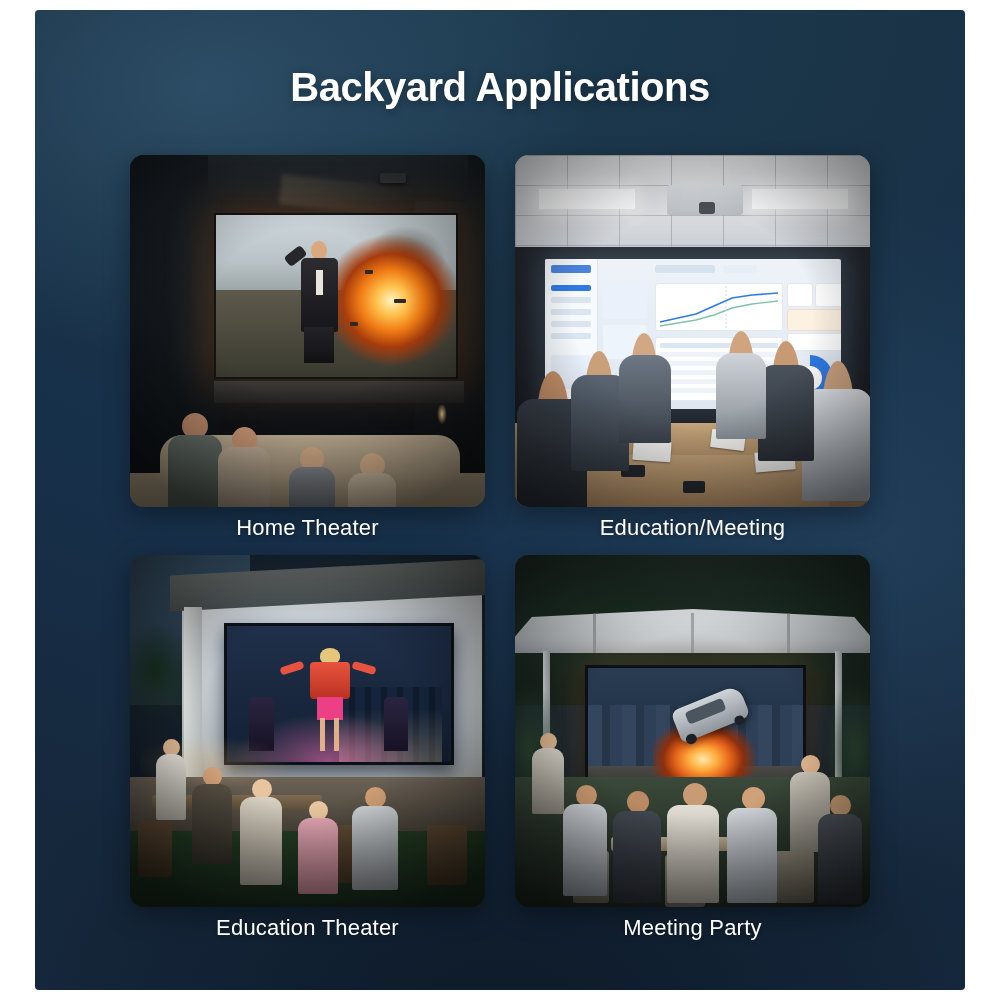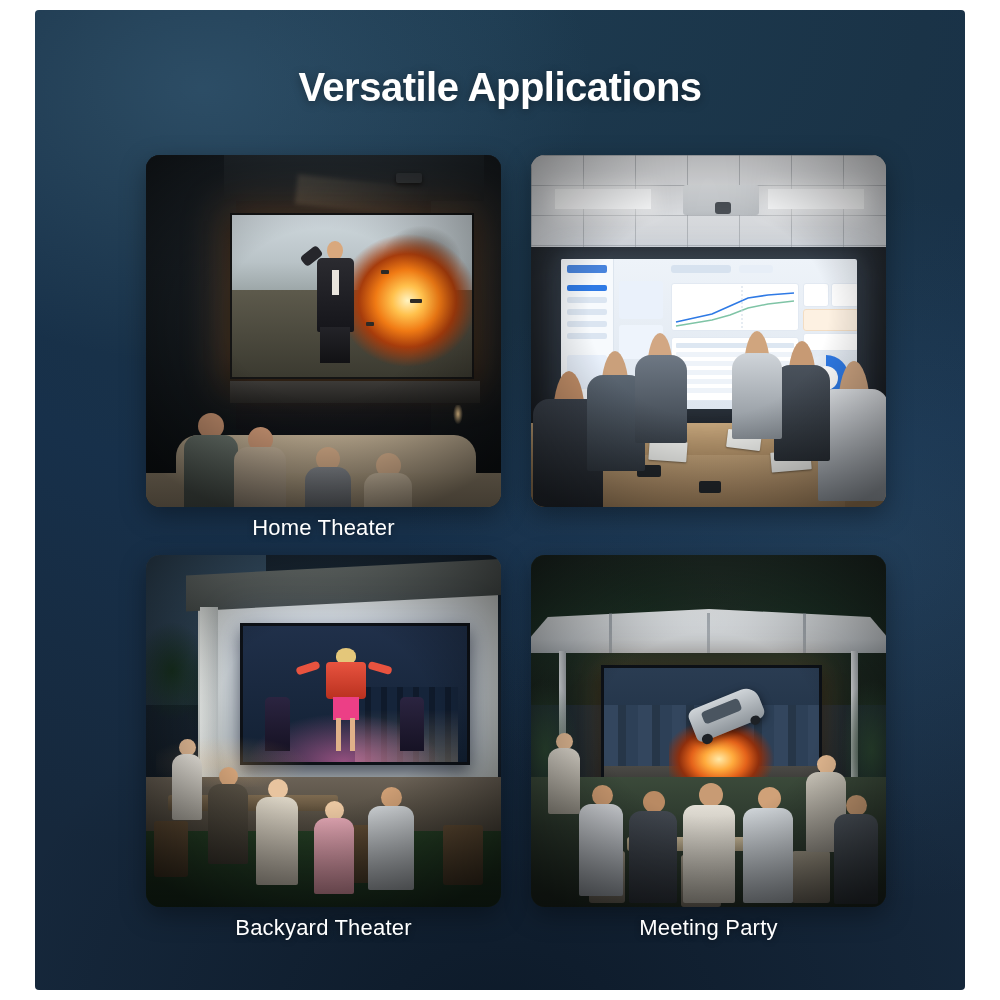--- a/index.html
+++ b/index.html
@@ -66,21 +66,20 @@
     top: 145px;
     width: 740px;
     display: grid;
     grid-template-columns: 370px 370px;
     grid-template-rows: 400px 400px;
   }
   .cell {
     position: relative;
     width: 370px;
     height: 400px;
-    margin-left: 16px;
   }
   .card {
     position: absolute;
     left: 0;
     top: 0;
     width: 355px;
     height: 352px;
     border-radius: 14px;
     overflow: hidden;
     box-shadow: 0 8px 26px rgba(0,0,0,0.35);
@@ -307,21 +306,21 @@
   .s4 .p .tor { position:absolute; border-radius:12px 12px 2px 2px; }
   .s4 .vignette { position:absolute; inset:0;
     background: radial-gradient(72% 62% at 50% 48%, rgba(0,0,0,0) 42%, rgba(0,0,0,0.55) 100%); }
 </style>
 </head>
 <body>
 
 <div class="page">
   <div class="panel">
 
-    <div class="heading">Versatile Applications</div>
+    <div class="heading">Backyard Applications</div>
 
     <div class="grid">
 
       <div class="cell left">
         <div class="card">
           <div class="s1">
             <div class="wall-l"></div>
             <div class="wall-r"></div>
             <div class="ceil"></div>
             <div class="proj"></div>
@@ -463,20 +462,21 @@
               <div class="tor" style="left:0px; top:24px; width:56px; height:96px; background:linear-gradient(180deg,#4a525c,#2a3037);"></div>
             </div>
             <div class="p" style="right:104px; top:176px; width:50px; height:108px;">
               <div class="head" style="left:12px; top:0; width:26px; height:26px; background:#d0a57e;"></div>
               <div class="tor" style="left:0px; top:22px; width:50px; height:86px; background:linear-gradient(180deg,#cfd4d9,#878e95);"></div>
             </div>
 
             <div class="vignette"></div>
           </div>
         </div>
+        <div class="caption">Education/Meeting</div>
       </div>
 
       <div class="cell left">
         <div class="card">
           <div class="s3">
             <div class="duskskyl"></div>
             <div class="trees"></div>
             <div class="house"></div>
             <div class="roof"></div>
             <div class="porchbeam"></div>
@@ -523,21 +523,21 @@
               <div class="tor" style="left:0px; top:17px; width:40px; height:76px; background:linear-gradient(180deg,#e3a7b4,#a9737e);"></div>
             </div>
             <div class="p" style="left:222px; top:232px; width:46px; height:102px;">
               <div class="head" style="left:13px; top:0; width:21px; height:21px; background:#cf9f75;"></div>
               <div class="tor" style="left:0px; top:19px; width:46px; height:84px; background:linear-gradient(180deg,#cfd3d6,#85898d);"></div>
             </div>
 
             <div class="vignette"></div>
           </div>
         </div>
-        <div class="caption">Backyard Theater</div>
+        <div class="caption">Education Theater</div>
       </div>
 
       <div class="cell right">
         <div class="card">
           <div class="s4">
             <div class="treesbg"></div>
             <div class="canopy-top"></div>
             <div class="canopy-rib" style="left:78px;"></div>
             <div class="canopy-rib" style="left:176px;"></div>
             <div class="canopy-rib" style="left:272px;"></div>

